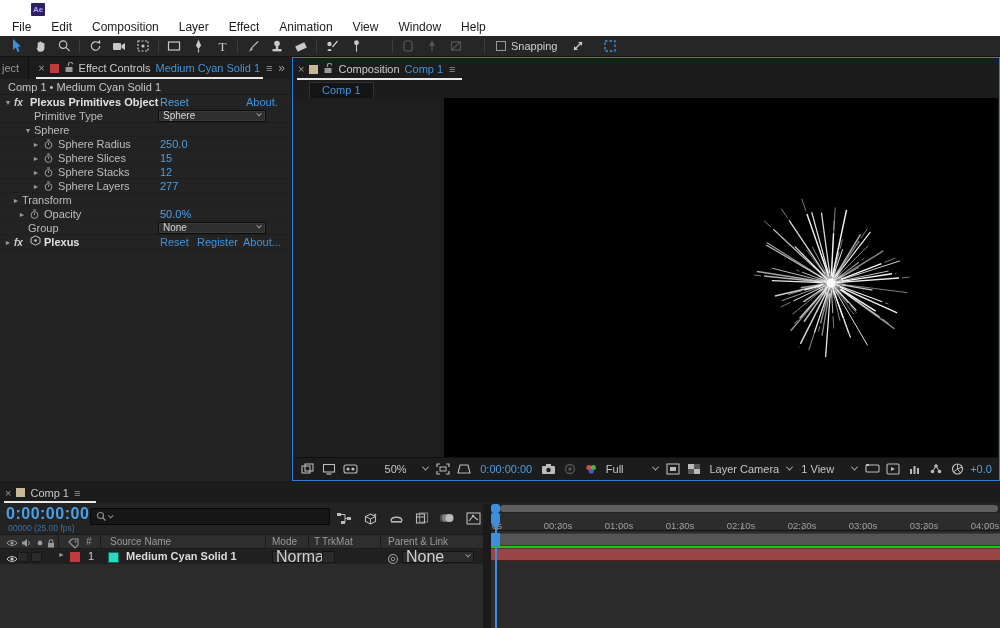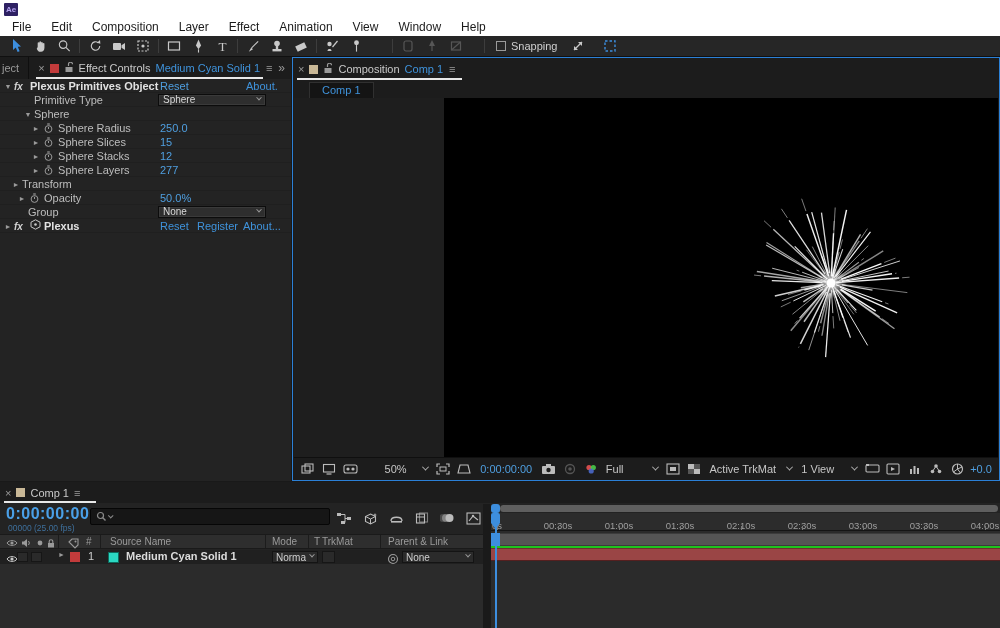--- a/index.html
+++ b/index.html
@@ -5,21 +5,21 @@
   * { margin:0; padding:0; box-sizing:border-box; }
   html,body { width:1000px; height:628px; background:#191919; overflow:hidden;
               font-family:"Liberation Sans", sans-serif; }
   .abs { position:absolute; }
   #app { position:relative; width:1000px; height:628px; background:#191919; }
 
   
   #titlebar { position:absolute; left:0; top:0; width:1000px; height:18px; background:#ffffff;
               display:flex; align-items:center; padding-left:4px; }
   #ae-badge { width:14px; height:13px; background:#2e2163; color:#b3a1f0; font-size:8px; font-weight:bold;
-              display:flex; align-items:center; justify-content:center; margin-right:6px; border-radius:1px; }
+              display:flex; align-items:center; justify-content:center; margin-right:6px; border-radius:1px;margin-left:27px; }
   #title-text { font-size:12px; color:#1c1c1c; }
   #menubar { position:absolute; left:0; top:18px; width:1000px; height:18px; background:#ffffff;
              display:flex; align-items:center; padding-left:2px; }
   .menu-item { font-size:12px; color:#1b1b1b; padding:0 10px; height:100%; display:flex; align-items:center; cursor:default; }
 
   
   #toolbar { position:absolute; left:0; top:36px; width:1000px; height:21px; background:#262626;
              border-bottom:1px solid #101010; display:flex; align-items:center; padding-left:4px; }
   .ticon { width:24px; height:19px; display:flex; align-items:center; justify-content:center; }
   .ticon svg { display:block; }
@@ -91,21 +91,21 @@
                   align-items:center; gap:9px; }
   #tl-header { position:absolute; left:0; top:52px; width:483px; height:15px; background:#2e2e2e;
                border-top:1px solid #1a1a1a; border-bottom:1px solid #1a1a1a; font-size:10px; color:#9a9a9a; }
   #tl-header .htxt { position:absolute; top:1px; }
   #tl-layer { position:absolute; left:0; top:68px; width:483px; height:14px; background:#202020; font-size:11px; color:#cccccc; }
   #tl-empty-left { position:absolute; left:0; top:82px; width:483px; bottom:0; background:#2b2b2b; }
   #tl-divider { position:absolute; left:483px; top:22px; width:8px; bottom:0; background:#1a1a1a; }
   .hsep { position:absolute; top:0; bottom:0; width:1px; background:#1c1c1c; }
 
   .mini-dd { position:absolute; height:12px; top:1px; background:#2b2b2b; border:1px solid #141414;
-             display:flex; align-items:center; justify-content:space-between; padding:0 3px; font-size:10px; color:#cfcfcf; }
+             display:flex; align-items:center; justify-content:space-between; padding:0 3px; font-size:16px; color:#cfcfcf; }
   .mini-dd .chev { border-color:#9a9a9a; width:4px; height:4px; margin-top:-2px; }
 
   
   #tl-tracks { position:absolute; left:491px; top:22px; width:509px; bottom:0; background:#2b2b2b; overflow:hidden; }
   #tl-navigator { position:absolute; left:0; top:0; width:100%; height:9px; background:#232323; }
   #nav-bar { position:absolute; left:9px; right:2px; top:1px; height:7px; background:#5f5f5f; border-radius:4px; }
   #nav-cap { position:absolute; left:0; top:0; width:9px; height:9px; background:#3d8ede; border-radius:3px; }
   #tl-ruler { position:absolute; left:0; top:9px; width:100%; height:18px; background:#2c2c2c;
               border-bottom:1px solid #151515; }
   .tick { position:absolute; top:2px; }
@@ -274,20 +274,21 @@
             <rect x="1.5" y="5" width="7" height="5" fill="#9a9a9a"></rect>
             <path d="M3 5 V3.2 a2 2 0 0 1 4 0" fill="none" stroke="#9a9a9a" stroke-width="1.2" transform="translate(1.5,-1)"></path>
           </svg></span>
       <span class="tab-title">Effect Controls</span>
       <span class="tab-target" style="color:#3f93dc;">Medium Cyan Solid 1</span>
       <span class="menu-glyph">≡</span>
       <span class="menu-glyph" style="position:absolute; right:6px; font-size:12px;">»</span>
       <span class="active-underline"></span>
     </div>
 
+    <div id="ec-breadcrumb">Comp 1 • Medium Cyan Solid 1</div>
 
     <div>
 
       <div class="r" style="padding-left:2px;">
         <span class="tri">▼</span><span class="fxb"></span><span class="ec-name">Plexus Primitives Object</span>
         <span class="link val" style="left:160px;">Reset</span>
         <span class="link" style="position:absolute; left:246px;">About.</span>
       </div>
 
       <div class="r" style="padding-left:34px;">
@@ -565,21 +566,21 @@
         </span>
       <span class="bicon">
           <svg width="14" height="12" viewBox="0 0 14 12">
             <rect x="1" y="1" width="6" height="5" fill="#bbb"></rect>
             <rect x="7" y="6" width="6" height="5" fill="#bbb"></rect>
             <rect x="7" y="1" width="6" height="5" fill="#555"></rect>
             <rect x="1" y="6" width="6" height="5" fill="#555"></rect>
           </svg>
         </span>
       <span class="ddtext" style="width:96px; justify-content:space-between;">
-          <span>Active TrkMat</span>
+          <span>Layer Camera</span>
           <span class="chev"></span>
         </span>
       <span class="ddtext" style="width:66px; justify-content:space-between;">
           <span>1 View</span>
           <span class="chev"></span>
         </span>
       <span class="bicon">
           <svg width="15" height="12" viewBox="0 0 15 12">
             <rect x="1" y="2" width="13" height="7" rx="1" fill="none" stroke="#bbb" stroke-width="1.1"></rect>
             <line x1="1" y1="2" x2="4" y2="2" stroke="#bbb" stroke-width="2"></line>

